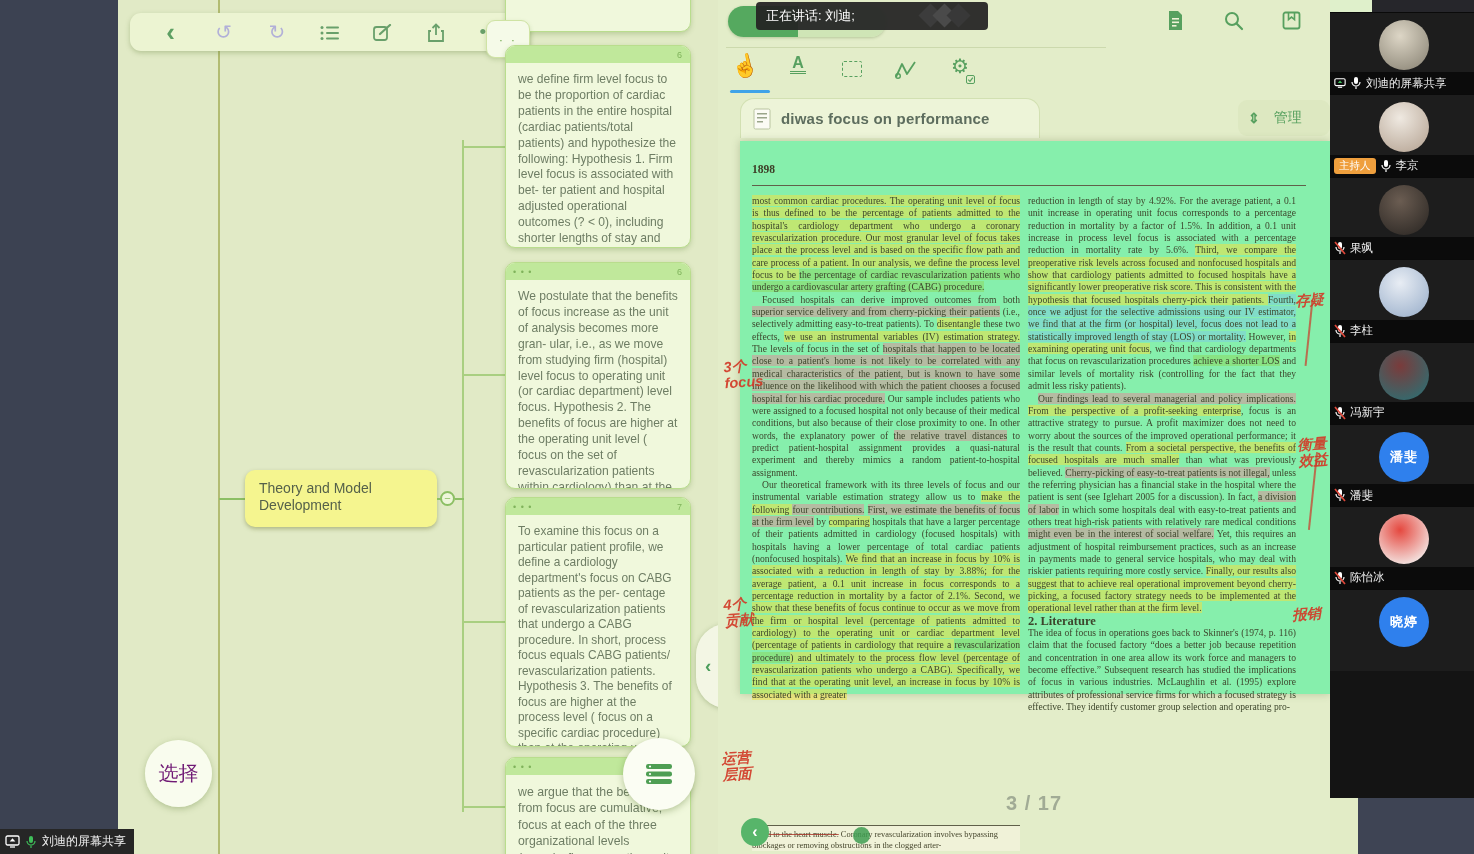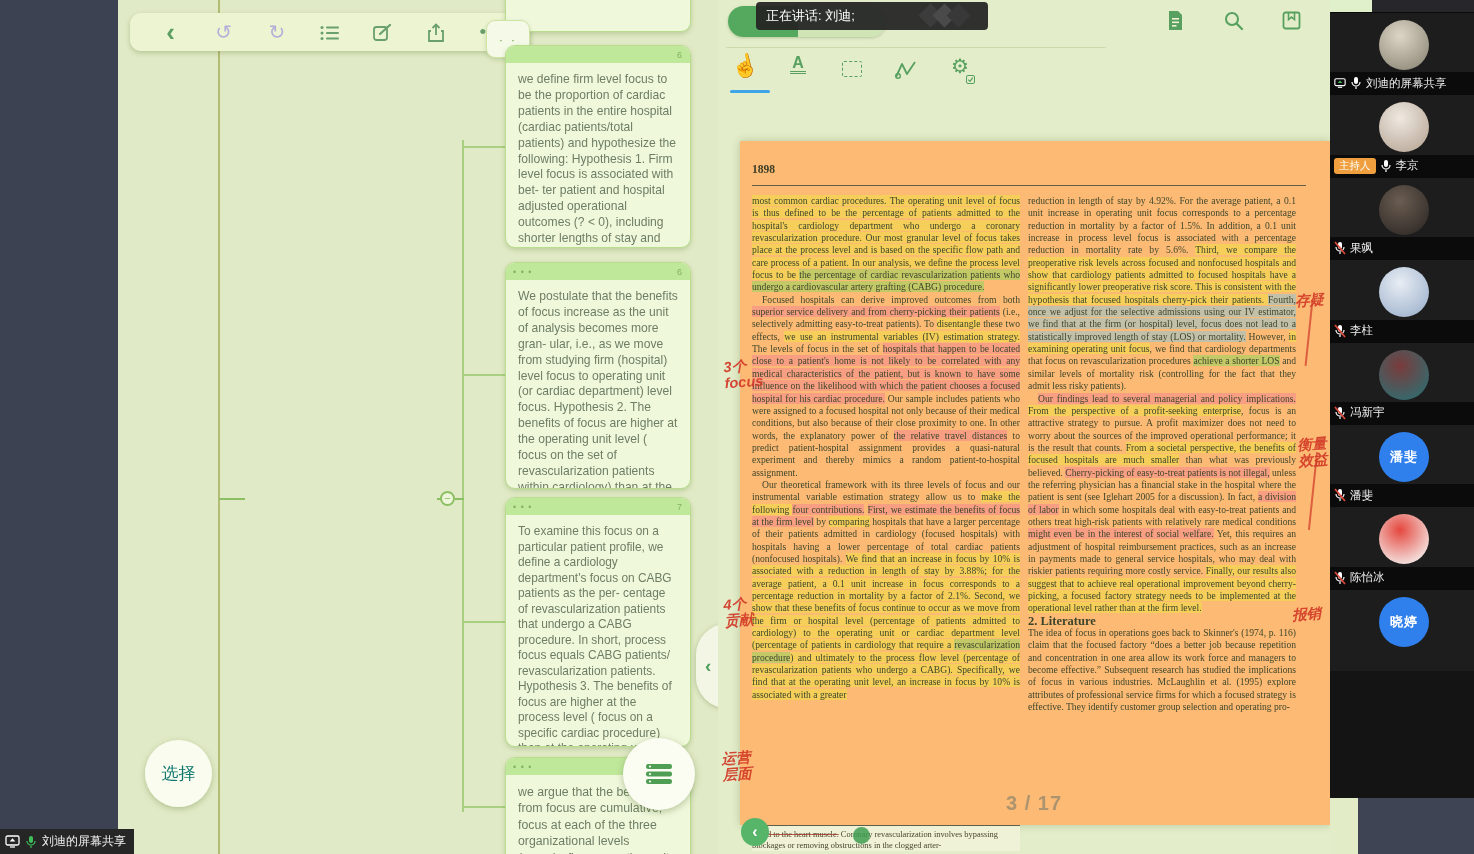--- a/index.html
+++ b/index.html
@@ -32,21 +32,21 @@
   .mm-card { position:absolute; left:387px; width:186px; background:#f0f8dc; border:1px solid #b9dd8d; border-radius:10px;
     box-shadow:0 2px 5px rgba(100,140,60,.3); overflow:hidden; }
   .mm-card .chead { height:17px; background:#c0e89b; display:flex; align-items:center; justify-content:space-between;
     padding:0 7px; font-size:9px; color:#7fb35b; letter-spacing:1px; }
   .mm-card .cbody { padding:9px 12px; font-size:12.3px; line-height:16.4px; color:#6e7d64; }
   .dots-chip { position:absolute; left:368px; top:20px; width:44px; height:38px; background:#f5fae8; border:1px solid #cfe3a4;
     border-radius:9px; box-shadow:0 2px 4px rgba(100,140,60,.25); color:#78ad57; font-size:13px; letter-spacing:2px;
     display:flex; align-items:center; justify-content:center; }
 
   .select-fab { position:absolute; left:27px; top:740px; width:67px; height:67px; border-radius:50%;
-    background:rgba(250,253,240,.95); box-shadow:0 2px 6px rgba(90,120,50,.35); color:#0f766e; font-size:17px;
+    background:rgba(250,253,240,.95); box-shadow:0 2px 6px rgba(90,120,50,.35); color:#701a75; font-size:20px;
     display:flex; align-items:center; justify-content:center; cursor:pointer; }
   .list-fab { position:absolute; left:505px; top:738px; width:72px; height:72px; border-radius:50%;
     background:#fbfdf3; box-shadow:0 2px 7px rgba(90,120,50,.4); display:flex; align-items:center; justify-content:center; }
   .divider-ctl { position:absolute; left:578px; top:624px; width:62px; height:84px; border-radius:31px;
     background:rgba(243,247,230,.95); box-shadow:0 1px 5px rgba(80,110,50,.35); display:flex; align-items:center;
     justify-content:space-between; padding:0 9px; color:#4c9e5c; font-size:19px; font-weight:bold; }
 
   
   .pdfapp { position:absolute; left:718px; top:0; width:612px; height:854px; background:#e3edc9; overflow:hidden; }
   .pdf-pill { position:absolute; left:10px; top:6px; width:158px; height:31px; border-radius:16px;
@@ -62,21 +62,21 @@
   .rect-glyph { display:inline-block; width:20px; height:16px; border:1.6px dashed #57a05f; border-radius:2px; margin-top:7px; }
   .gear-glyph { color:#57a05f; font-size:20px; }
 
   .tab-bar { position:absolute; left:0; top:96px; width:612px; height:42px; }
   .doc-tab { position:absolute; left:22px; top:2px; width:300px; height:40px; background:#edf4d8; border:1px solid #d2e0b2;
     border-bottom:none; border-radius:14px 14px 0 0; display:flex; align-items:center; gap:10px; padding:0 12px; }
   .doc-tab .title { font-size:15px; font-weight:bold; color:#5d6d5e; letter-spacing:.2px; }
   .tab-right { position:absolute; left:520px; top:4px; width:92px; height:36px; background:#dde8c1; border-radius:9px;
     display:flex; align-items:center; gap:14px; padding:0 10px; color:#57a05f; font-size:14px; }
 
-  .paper { position:absolute; left:22px; top:141px; width:590px; height:684px; background:#fdba74;
+  .paper { position:absolute; left:22px; top:141px; width:590px; height:553px; background:#86efac;
     box-shadow:0 0 8px rgba(60,80,30,.25); font-family:"Liberation Serif",serif; color:#3c452b; }
   .p-head-num { position:absolute; left:12px; top:22px; font-size:11.5px; font-weight:bold; color:#3d3d26; }
   .p-head-right { position:absolute; right:24px; top:16px; text-align:right; font-size:7.6px; color:#45452c; line-height:10px; }
   .p-rule { position:absolute; left:12px; top:44px; width:554px; height:1px; background:#60604a; }
   .pcol { position:absolute; top:54px; width:268px; font-size:9.6px; line-height:12.35px; text-align:justify; overflow:hidden; }
   .pcol p { margin:0; }
   .pcol p + p { text-indent:10px; }
   .pcol.left { left:12px; height:612px; }
   .pcol.right { left:288px; height:659px; }
   .hl-y { background:rgba(238,224,70,.55); }
@@ -155,20 +155,21 @@
         <svg width="18" height="20" viewBox="0 0 18 20">
             <path d="M4 8 H2 V18 H16 V8 H14" fill="none" stroke="#69a06b" stroke-width="1.8"></path>
             <line x1="9" y1="12" x2="9" y2="2" stroke="#69a06b" stroke-width="1.8"></line>
             <path d="M5.5 5 L9 1.5 L12.5 5" fill="none" stroke="#69a06b" stroke-width="1.8"></path>
           </svg>
       </span>
       <span class="tbi">•••</span>
     </div>
 
     <div class="node-line" style="left:101px;top:498px;width:26px;"></div>
+    <div class="mm-node">Theory and Model Development</div>
     <div class="node-line" style="left:319px;top:498px;width:5px;"></div>
     <div class="node-circle">−</div>
     <div class="node-line" style="left:337px;top:498px;width:9px;"></div>
 
     <article class="mm-card" style="top:-62px;height:94px;">
       
     </article>
     <div class="dots-chip">· ·</div>
     <article class="mm-card" style="top:45px;height:203px;">
       <div class="chead">
@@ -255,20 +256,35 @@
       </span>
       <span class="tool"><span class="gear-glyph">⚙</span>
         <svg width="9" height="9" viewBox="0 0 9 9" style="position:absolute;right:-3px;bottom:2px;">
             <rect x="0.5" y="0.5" width="8" height="8" rx="1.5" fill="#e3edc9" stroke="#57a05f" stroke-width="1"></rect>
             <polyline points="2.2,4.6 4,6.4 6.8,2.6" fill="none" stroke="#57a05f" stroke-width="1.2"></polyline>
           </svg>
       </span>
     </div>
     <div class="tool-underline"></div>
 
+    <div class="tab-bar">
+      <div class="doc-tab">
+        <svg width="18" height="22" viewBox="0 0 18 22">
+            <rect x="1" y="1" width="16" height="20" rx="1.5" fill="#fbfbf4" stroke="#b9c4a0"></rect>
+            <rect x="4" y="5" width="10" height="1.5" fill="#9aa58a"></rect>
+            <rect x="4" y="9" width="10" height="1.5" fill="#9aa58a"></rect>
+            <rect x="4" y="13" width="6" height="1.5" fill="#9aa58a"></rect>
+          </svg>
+        <span class="title">diwas focus on performance</span>
+      </div>
+      <div class="tab-right">
+        <span style="font-weight:bold;">⇕</span>
+        <span>管理</span>
+      </div>
+    </div>
 
     <div class="paper">
       <div class="p-head-num">1898</div>
       <div class="p-rule"></div>
 
       <div class="pcol left">
         <p><span class="hl-y">most common cardiac procedures. </span><span class="hl-y rul">The operating unit level of focus</span><span class="hl-y"> is thus defined to be </span><span class="hl-y rul">the percentage of patients admitted to the hospital's cardiology department who undergo a coronary revascularization procedure.</span><span class="hl-y"> Our most granular level of focus takes place at the </span><span class="hl-y rul">process level and</span><span class="hl-y"> is based on the specific flow </span><span class="hl-y rul">path and care process of a patient.</span><span class="hl-y"> In our analysis, we define the </span><span class="hl-y rul">process level focus</span><span class="hl-y"> to be </span><span class="hl-g rul">the percentage of cardiac revascularization patients who undergo a cardiovascular artery grafting (CABG) procedure.</span></p>
         <p><span>Focused hospitals can derive improved outcomes from both </span><span class="hl-p">superior service delivery and from cherry-picking their patients</span><span> (i.e., selectively admitting easy-to-treat patients). To </span><span class="hl-y">disentangle</span><span> these two effects, </span><span class="hl-y">we use an instrumental variables (IV) estimation strategy.</span><span> The levels of focus in the set of </span><span class="hl-p">hospitals that happen to be located close to a patient's home is not likely to be correlated with any medical characteristics of the patient, but is known to have some influence on the likelihood with which the patient chooses a focused hospital for his cardiac procedure.</span><span> Our sample includes </span><span class="rul">patients who were assigned to a focused hospital not only because of their medical conditions, but also because of their close proximity to one.</span><span> In other words, the explanatory power of </span><span class="hl-p rul">the relative travel distances</span><span> to predict patient-hospital assignment provides a quasi-natural experiment and thereby mimics a random patient-to-hospital </span><span class="rul">assignment.</span></p>
         <p><span>Our </span><span class="rul">theoretical framework</span><span> with its three levels of focus and our instrumental variable estimation strategy allow us to </span><span class="hl-y">make the following </span><span class="hl-p rul">four contributions.</span><span> </span><span class="hl-p">First, we estimate the benefits of focus at the firm level</span><span> by </span><span class="hl-y">comparing</span><span> hospitals that have a larger percentage of their patients admitted in cardiology (focused hospitals) with hospitals having a lower percentage of total cardiac patients (nonfocused hospitals). </span><span class="hl-y rul">We find that an increase in focus by 10% is associated with a reduction in length of stay by 3.88%;</span><span class="hl-y"> for the average patient, a 0.1 unit increase in focus corresponds to a percentage reduction in mortality by a factor of 2.1%. </span><span class="hl-y rul">Second, we show that these benefits of focus continue to occur as we move from the firm or hospital level</span><span class="hl-y"> (percentage of patients admitted to cardiology) to the operating unit or cardiac department level (percentage of patients in cardiology that require a </span><span class="hl-g rul">revascularization procedure</span><span class="hl-y">) and ultimately to the process flow level (percentage of revascularization patients who undergo a CABG). Specifically, we find that </span><span class="hl-y rul">at the operating unit level, an increase in focus by 10% is associated with a greater</span></p>
       </div>

